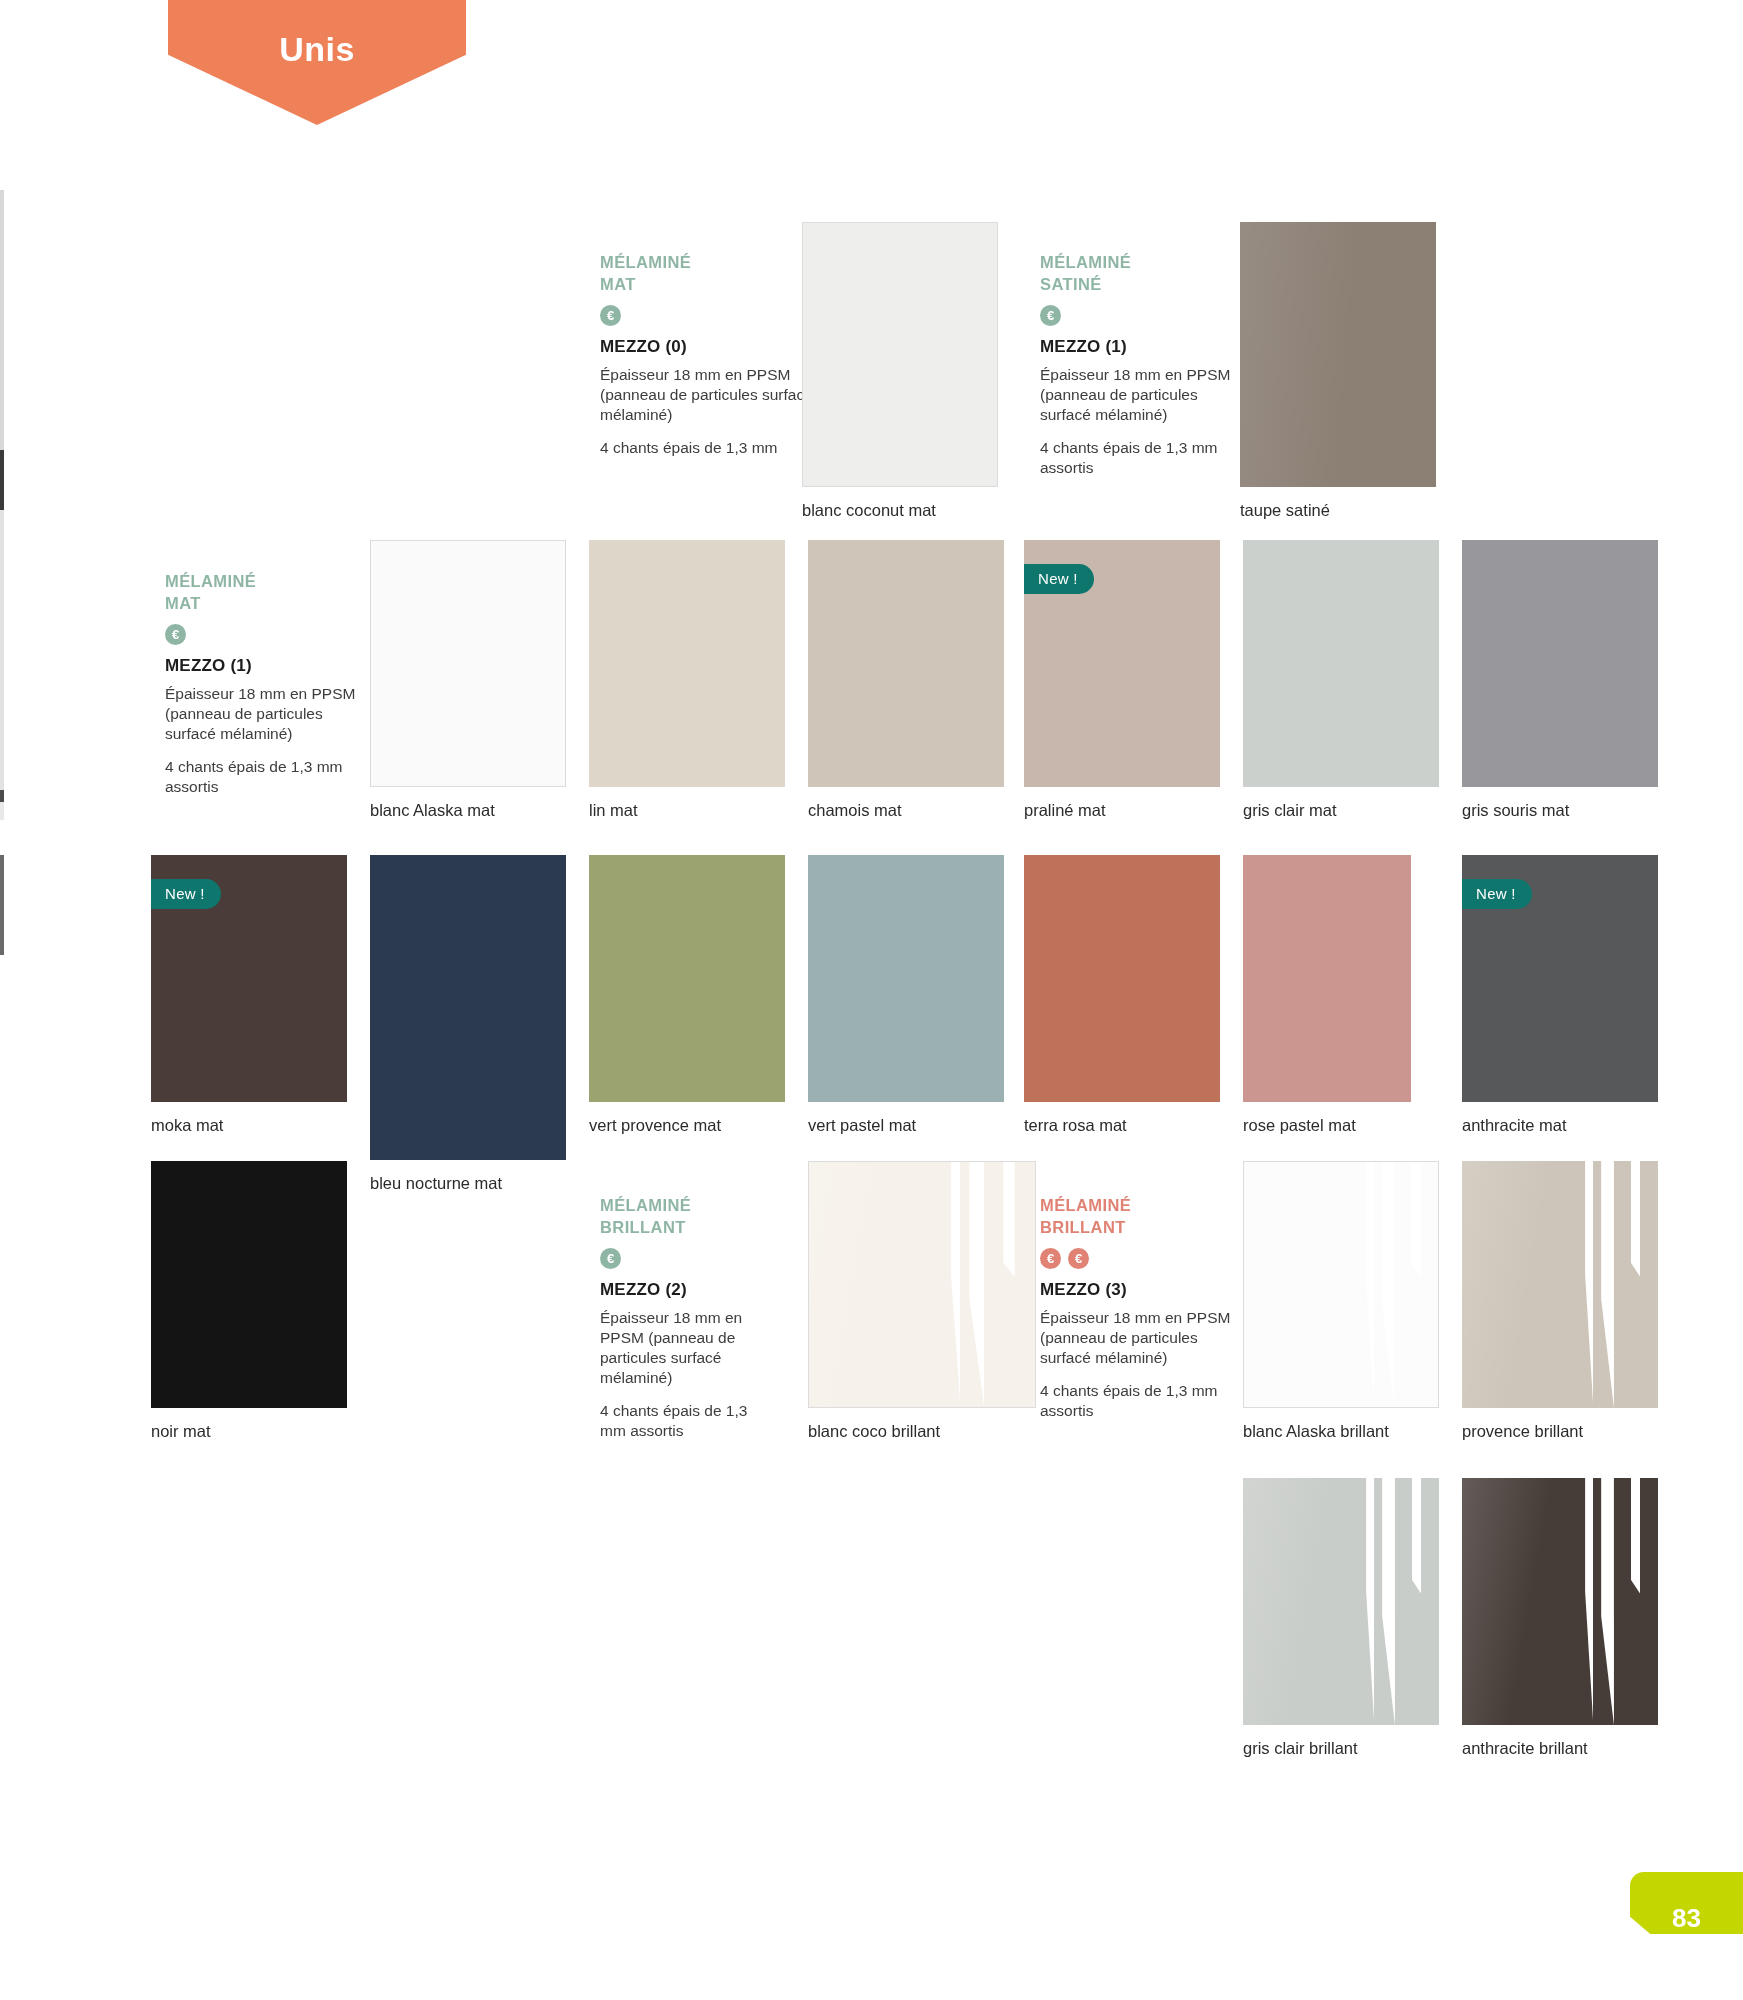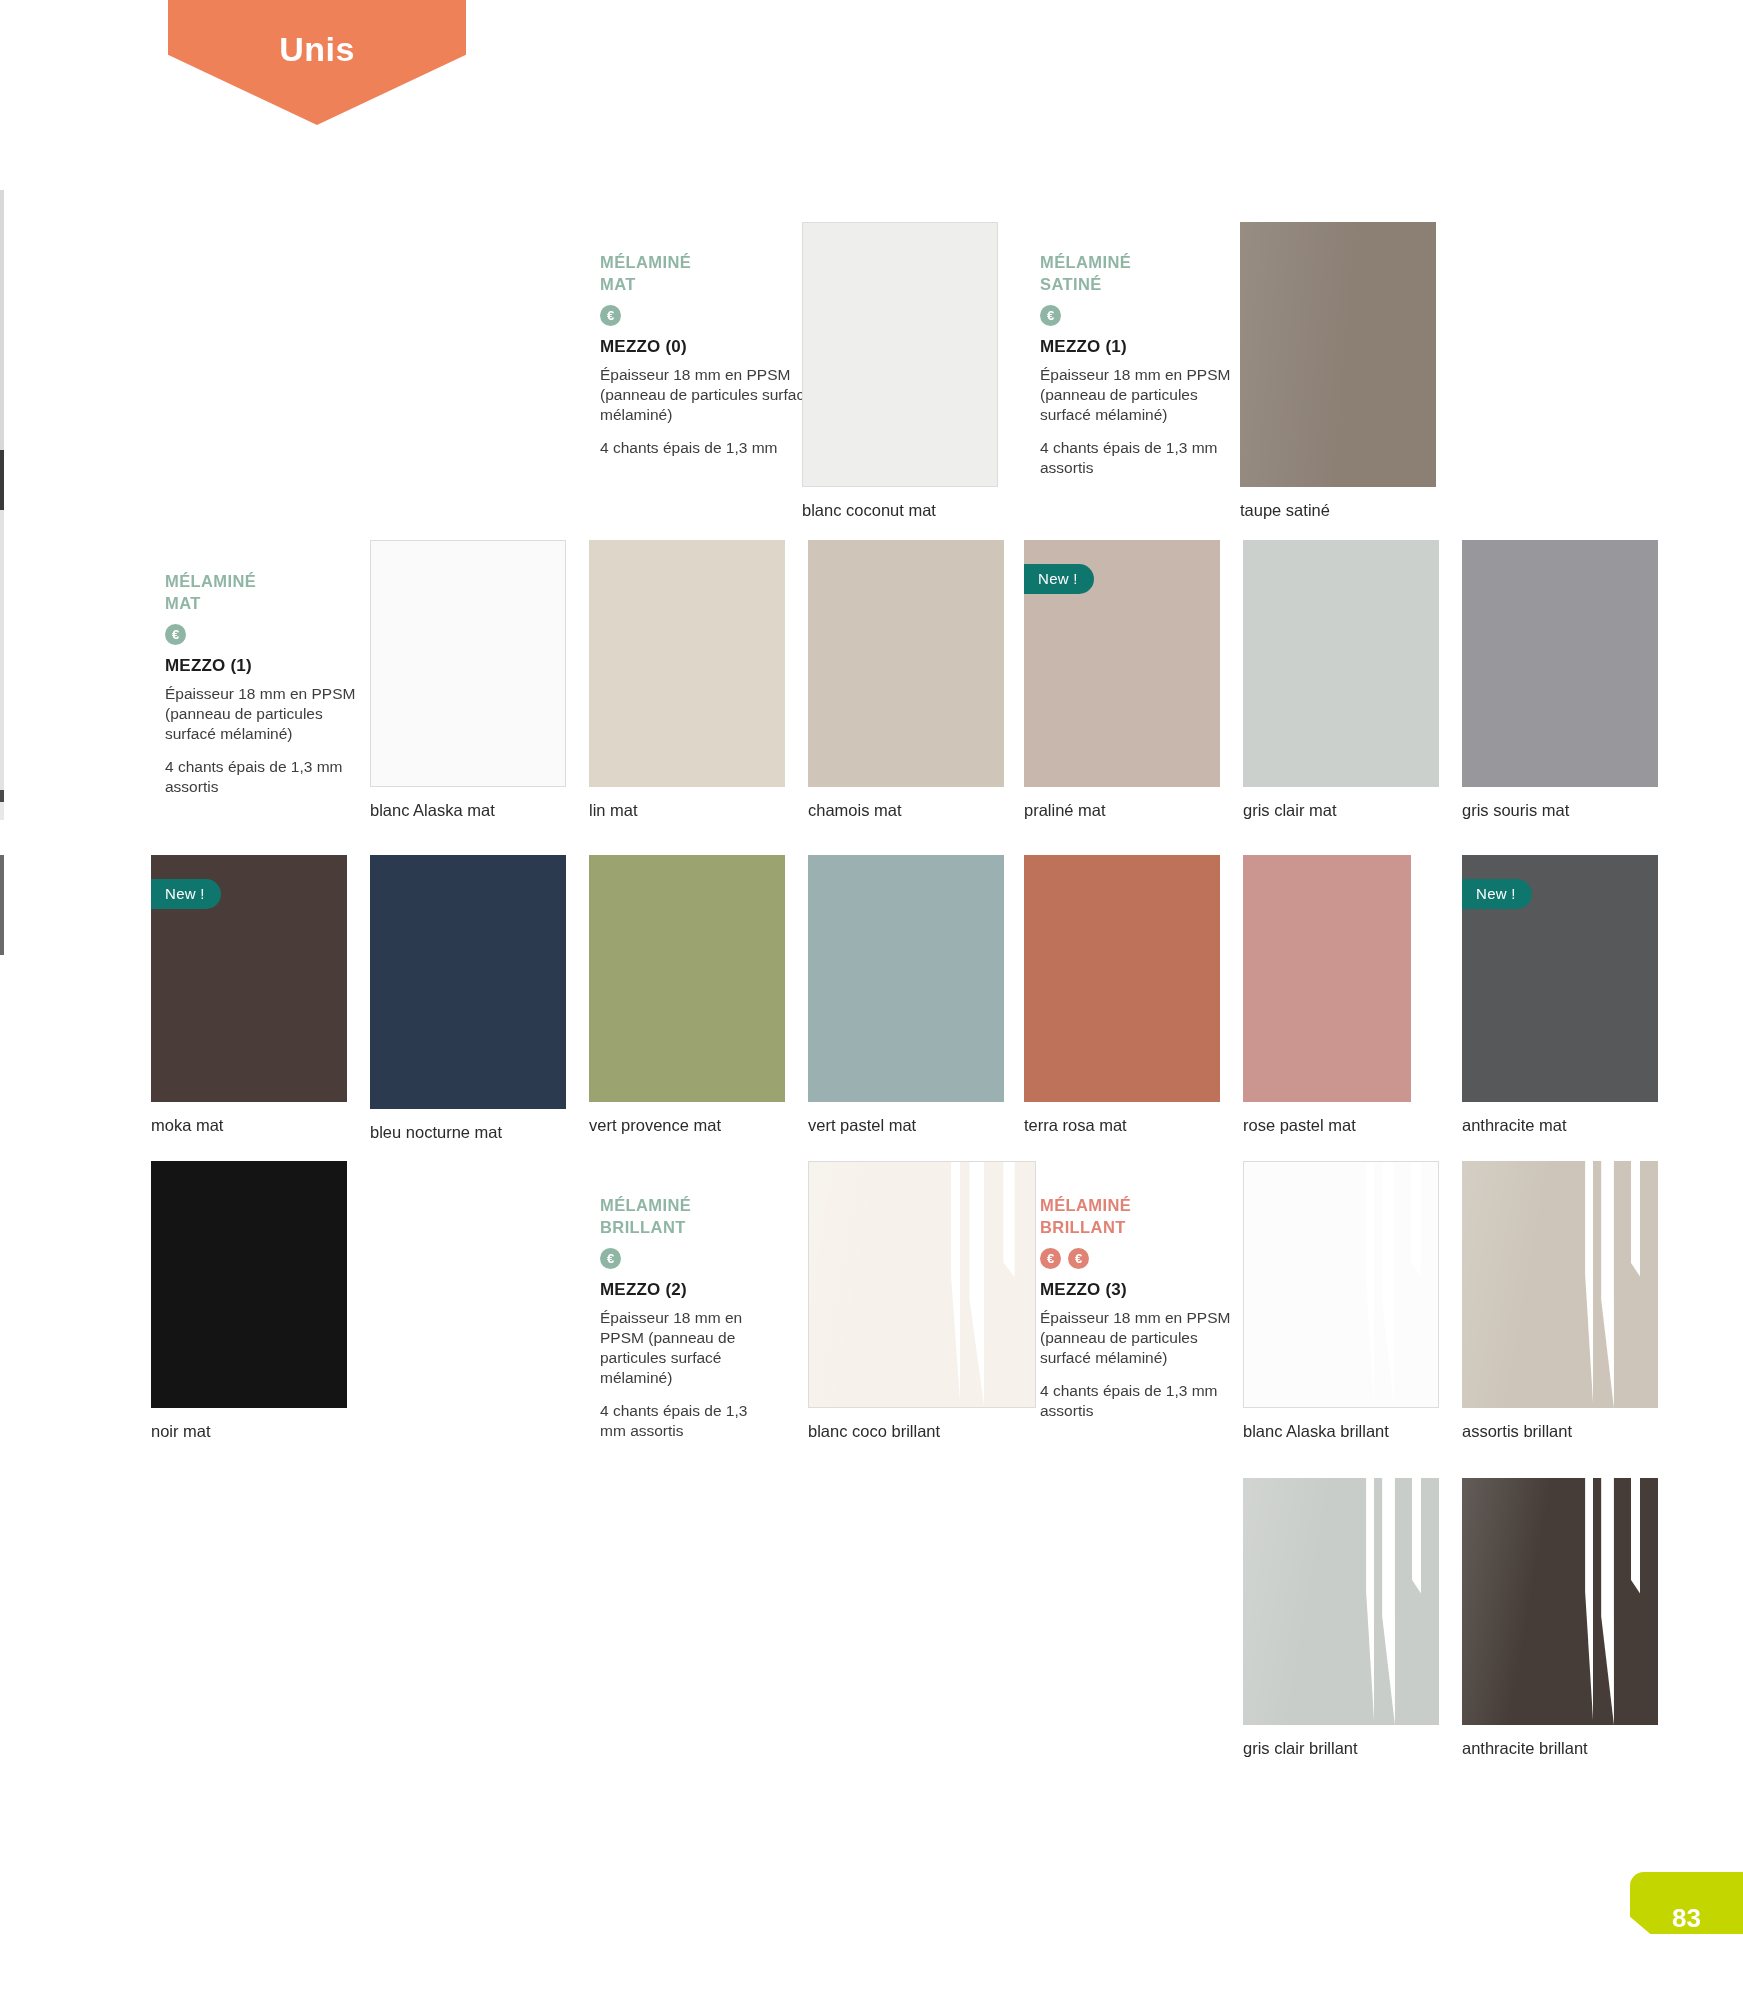--- a/index.html
+++ b/index.html
@@ -239,21 +239,21 @@
   <div class="chip" style="background:#98989c"></div>
   <div class="cap">gris souris mat</div>
 </div>
 
 <div class="sw" style="left:151px;top:855px;width:196px;height:247px;">
   <div class="chip" style="background:#4a3c39"></div>
   <div class="newbadge">New !</div>
   <div class="cap">moka mat</div>
 </div>
 
-<div class="sw" style="left:370px;top:855px;width:196px;height:254px;">
+<div class="sw" style="left:370px;top:855px;width:196px;height:305px;">
   <div class="chip" style="background:#2b3a4e"></div>
   <div class="cap">bleu nocturne mat</div>
 </div>
 
 <div class="sw" style="left:589px;top:855px;width:196px;height:247px;">
   <div class="chip" style="background:#9ba471"></div>
   <div class="cap">vert provence mat</div>
 </div>
 
 <div class="sw" style="left:808px;top:855px;width:196px;height:247px;">
@@ -302,21 +302,21 @@
   <div class="cap">blanc Alaska brillant</div>
 </div>
 
 <div class="sw gloss" style="left:1462px;top:1161px;width:196px;height:247px;">
   <div class="chip" style="background:#cdc5b9">
     <div class="sheen"></div>
     <div class="s1"></div>
     <div class="s2"></div>
     <div class="s3"></div>
   </div>
-  <div class="cap">assortis brillant</div>
+  <div class="cap">provence brillant</div>
 </div>
 
 <div class="sw gloss" style="left:1243px;top:1478px;width:196px;height:247px;">
   <div class="chip" style="background:#c9cdc9">
     <div class="sheen"></div>
     <div class="s1"></div>
     <div class="s2"></div>
     <div class="s3"></div>
   </div>
   <div class="cap">gris clair brillant</div>

